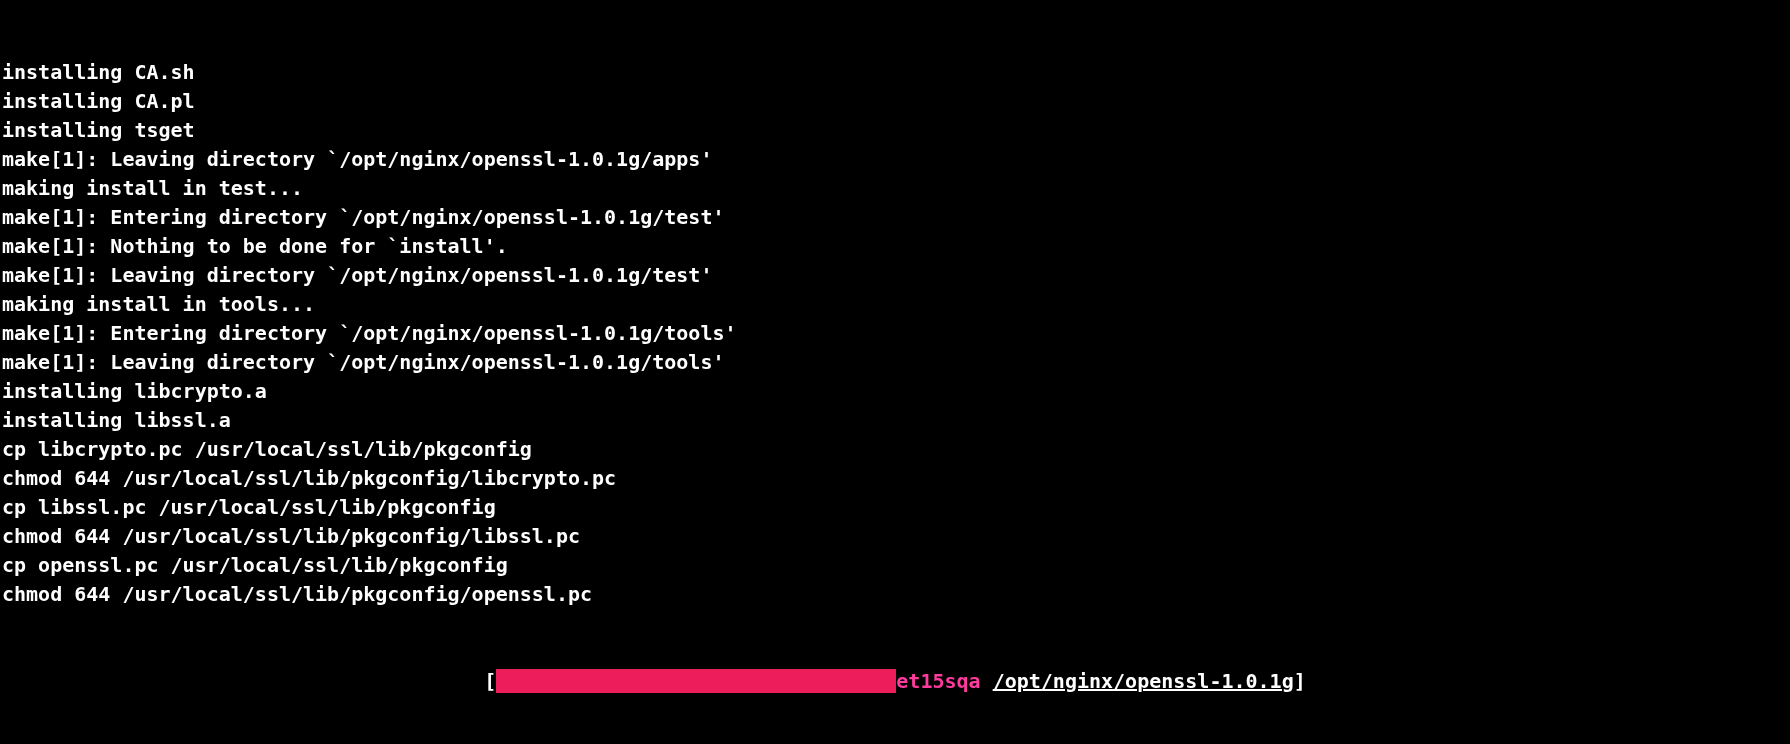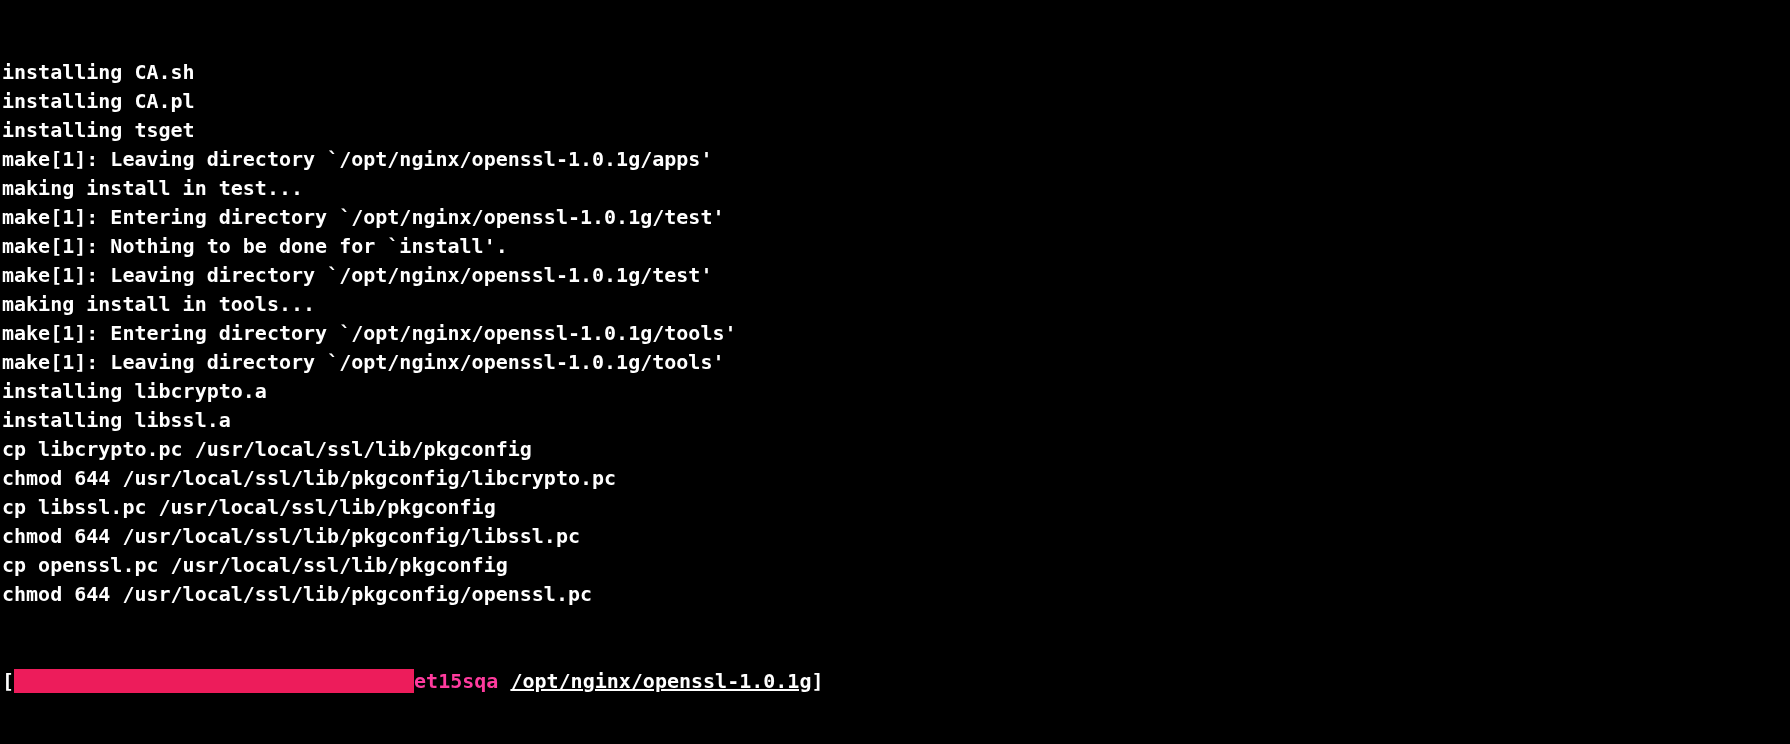--- a/index.html
+++ b/index.html
@@ -21,20 +21,21 @@
     }
     .terminal {
       white-space: pre;
       padding: 0 2px;
     }
     .line {
       display: block;
     }
     .prompt-line {
       display: block;
+      text-align: center;
     }
     .bracket {
       color: #ffffff;
     }
     .redacted {
       background: #ed1c5b;
       color: #ed1c5b;
       display: inline-block;
       width: 400px;
       height: 24px;

